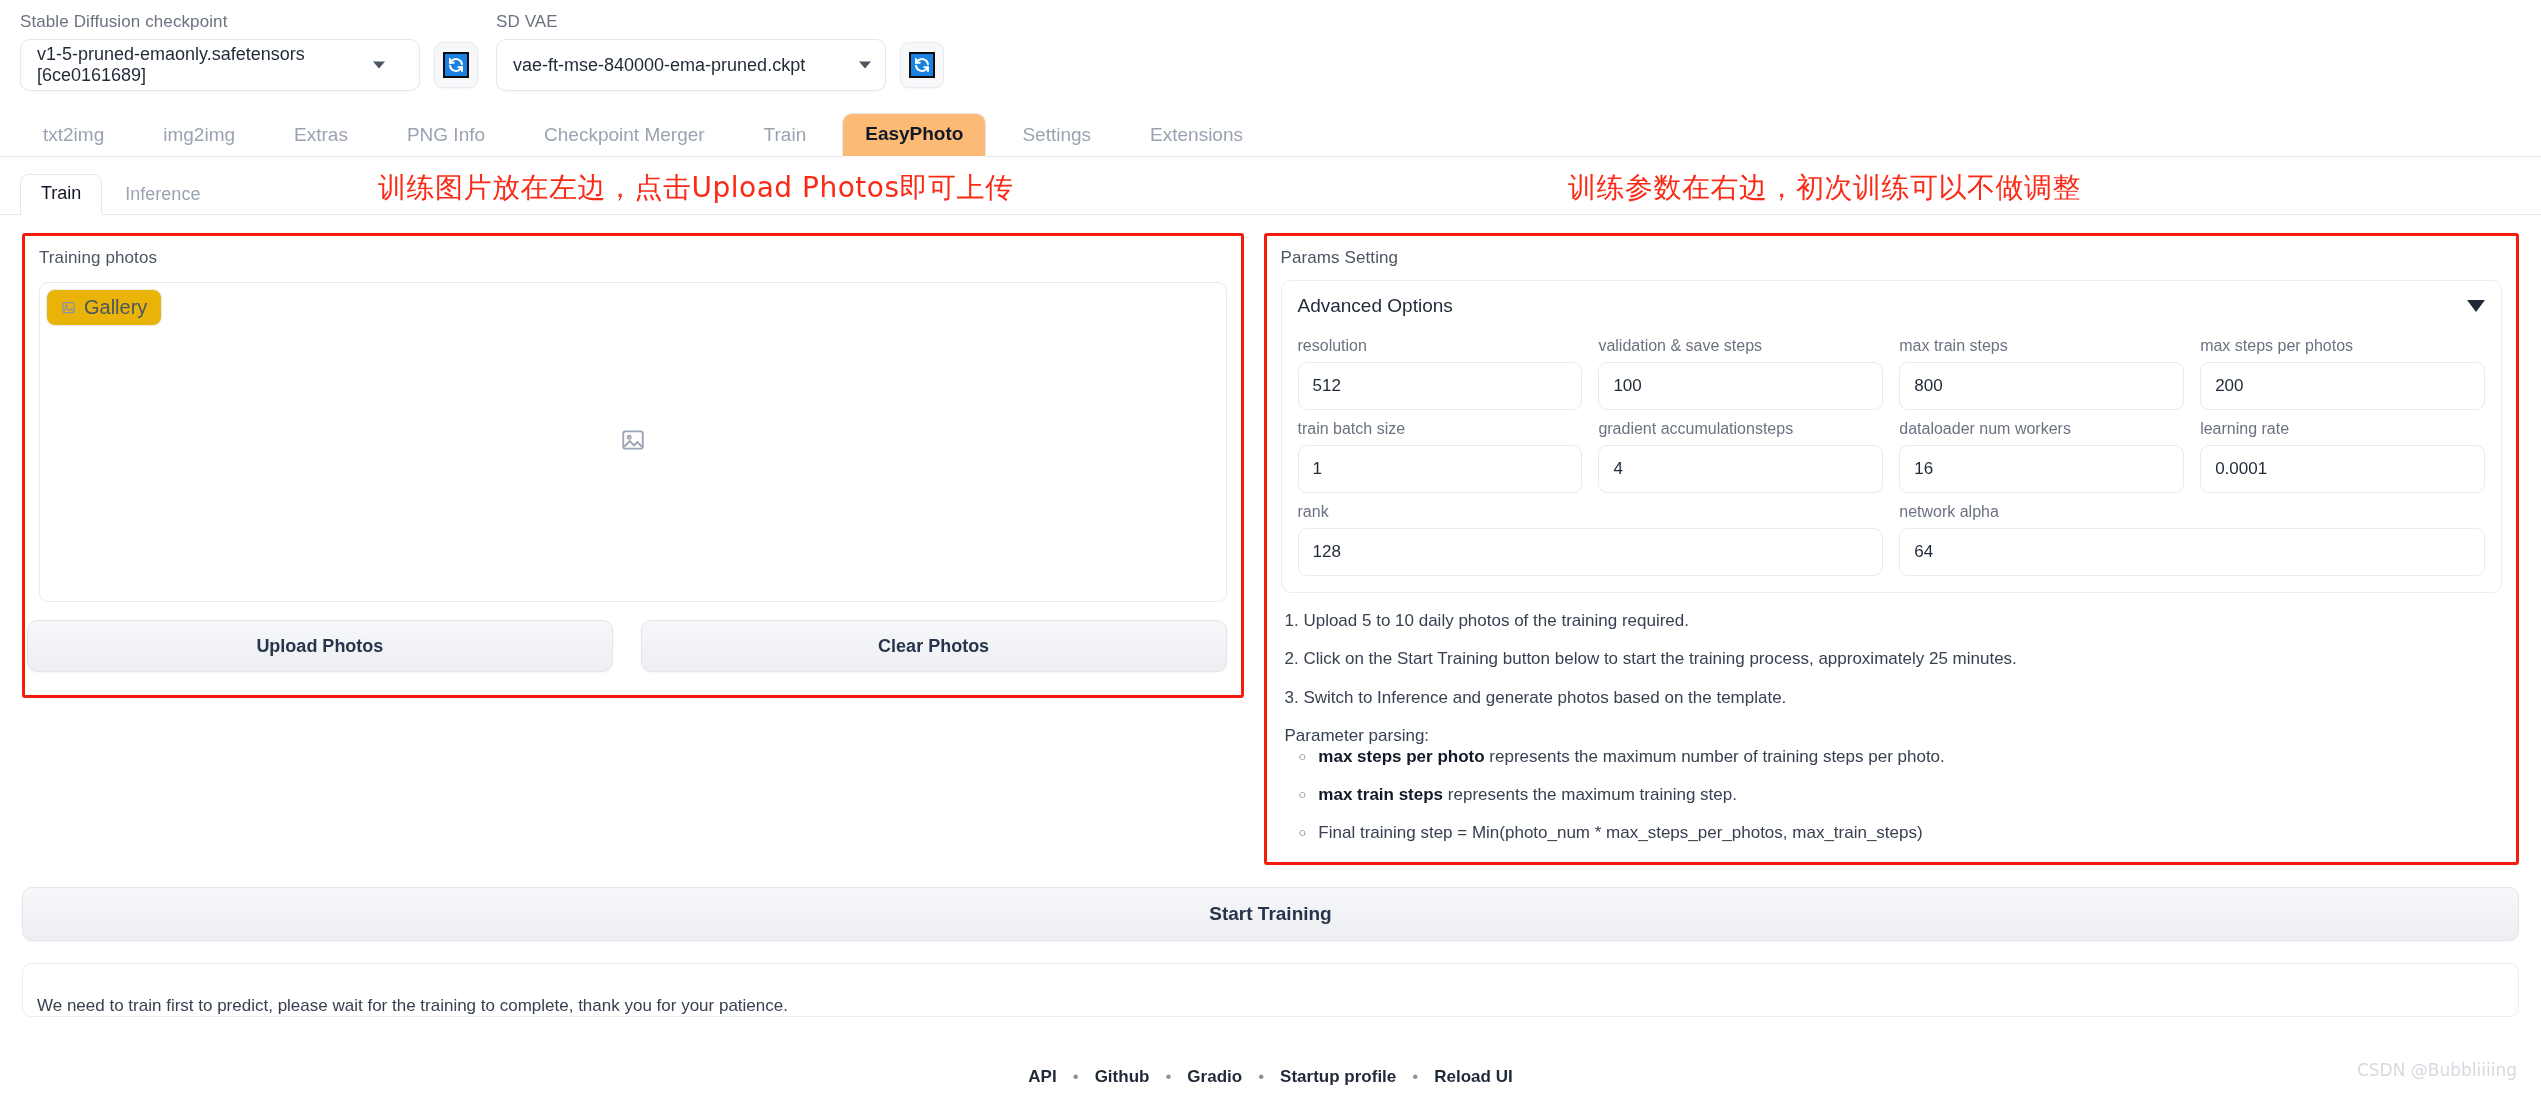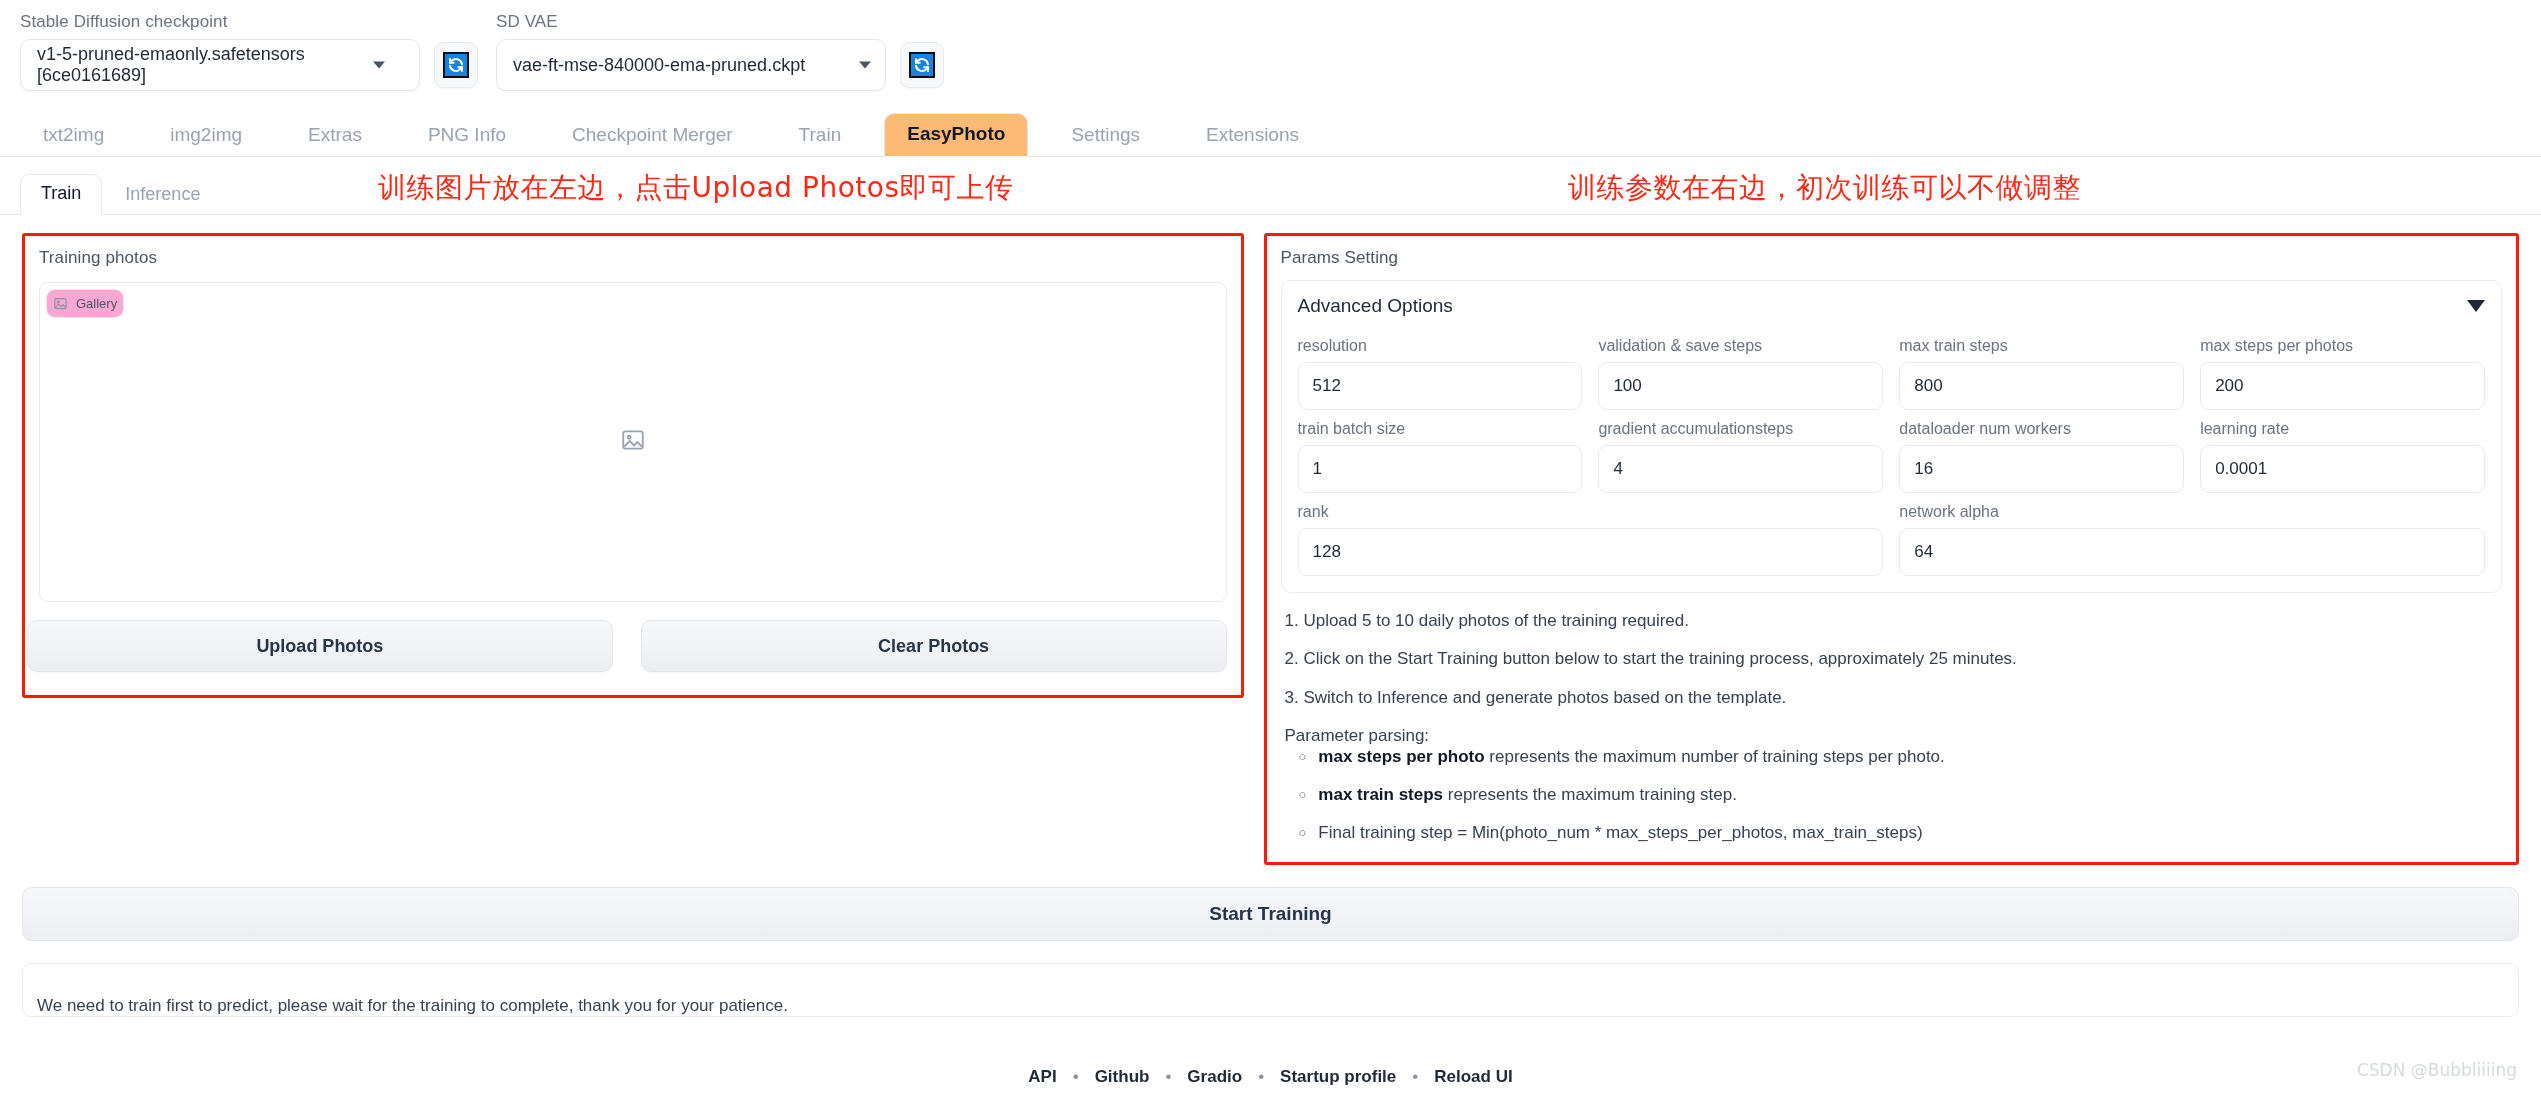--- a/index.html
+++ b/index.html
@@ -43,21 +43,21 @@
   .refresh-sq {
     width: 26px; height: 26px; background: #1a82e2; border: 2px solid #0d0d0d;
     display: flex; align-items: center; justify-content: center;
   }
   .refresh-sq svg { display:block; }
 
   
   .tabbar {
     margin-top: 20px; padding-left: 20px;
     border-bottom: 1px solid #e6e7eb;
-    display: flex; align-items: flex-end; gap: 20px; height: 46px;
+    display: flex; align-items: flex-end; gap: 13px; height: 46px;
   }
   .tab {
     font-size: 19px; color: #9aa3b2; padding: 9px 22px 11px 22px;
     border: 1px solid transparent; border-bottom: none;
     border-radius: 10px 10px 0 0; position: relative; top: 1px;
     white-space: nowrap;
   }
   .tab.active {
     color: #111827; background: #fdba74; font-weight: 700;
     border-color: #e6e7eb; border-bottom: 1px solid #fff;
@@ -95,22 +95,22 @@
   }
 
   
   .gallery-box {
     margin: 14px 14px 0 14px; border: 1px solid #e9eaee; border-radius: 9px;
     height: 320px; background:#fff; position: relative; overflow: hidden;
   }
   .gallery-chip {
     display: inline-flex; align-items: center; gap: 8px;
     border: 1px solid #e9eaee; border-bottom-color:#e9eaee; border-radius: 9px 9px 9px 9px;
-    padding: 6px 6px; margin: 6px 0 0 6px; font-size: 13px; color: #4b5563;
-    background:#f9a8d4;
+    padding: 6px 14px; margin: 6px 0 0 6px; font-size: 20px; color: #4b5563;
+    background:#eab308;
   }
   .gallery-chip svg { display:block; }
   .gallery-empty {
     position:absolute; left:50%; top:50%; transform: translate(-50%,-50%);
   }
 
   .btn-row { display: flex; gap: 28px; padding: 18px 14px 0 2px; }
   .gbtn {
     flex: 1; height: 52px; border: 1px solid #e3e5e9; border-radius: 10px;
     background: linear-gradient(#f7f8fa,#eceef2);

